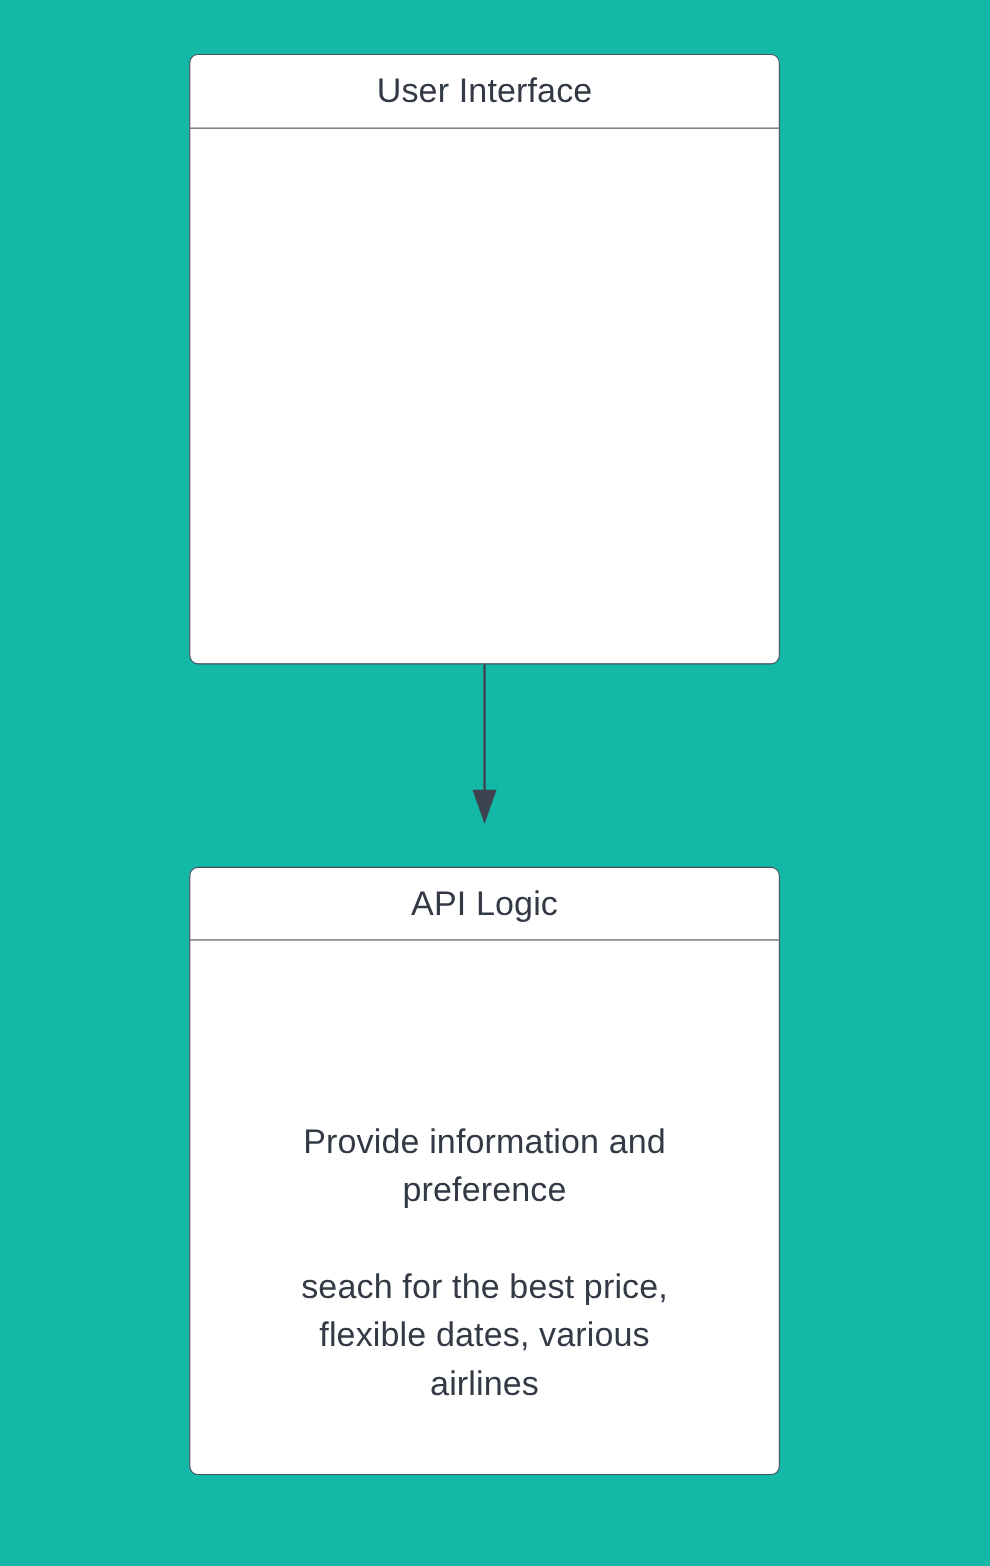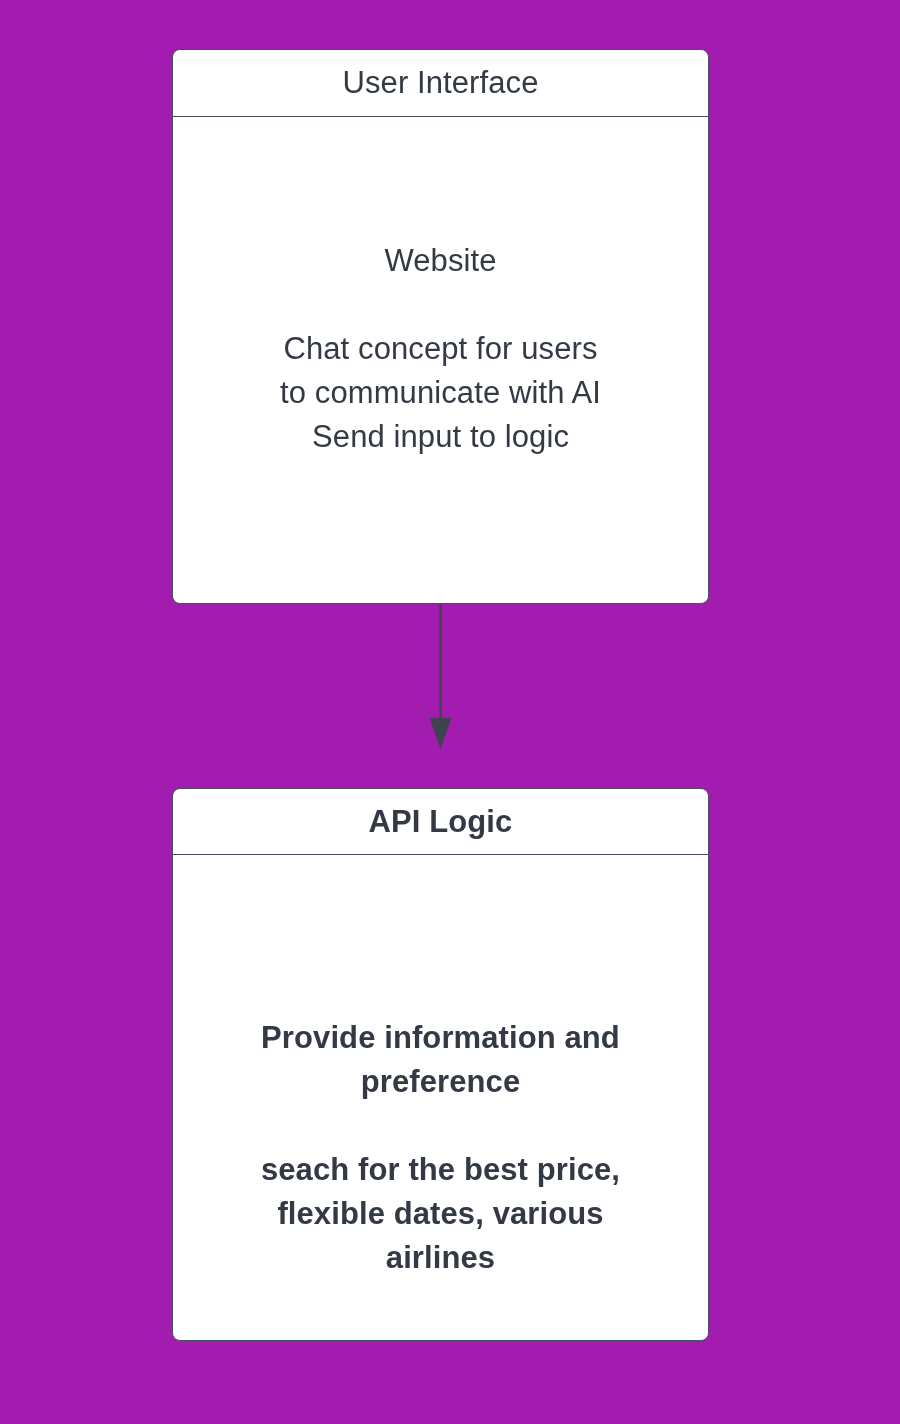--- a/index.html
+++ b/index.html
@@ -7,21 +7,21 @@
     padding: 0;
     background: #ffffff;
   }
   body {
     font-family: "Liberation Sans", sans-serif;
   }
   #canvas {
     position: relative;
     width: 900px;
     height: 1424px;
-    background: #a21caf;
+    background: #14b8a6;
     overflow: hidden;
   }
   .node {
     position: absolute;
     box-sizing: border-box;
     background: #ffffff;
     border: 1.8px solid #46505f;
     border-radius: 8px;
     display: flex;
     flex-direction: column;
@@ -30,21 +30,20 @@
     left: 172px;
     top: 49px;
     width: 537px;
     height: 555px;
   }
   #node-api-logic {
     left: 172px;
     top: 788px;
     width: 537px;
     height: 553px;
-    font-weight: bold;
   }
   .node-header {
     box-sizing: border-box;
     width: 100%;
     flex: 0 0 auto;
     display: flex;
     align-items: center;
     justify-content: center;
     border-bottom: 1.8px solid #46505f;
     color: #333a45;
@@ -90,27 +89,20 @@
 
 <div id="canvas">
 
   <svg id="edge-ui-to-api" viewBox="0 0 900 1424" xmlns="http://www.w3.org/2000/svg">
     <line x1="440.5" y1="604" x2="440.5" y2="722" stroke="#3d4450" stroke-width="2.2"></line>
     <polygon points="429.5,718 451.5,718 440.5,749" fill="#3d4450"></polygon>
   </svg>
 
   <div class="node" id="node-user-interface">
     <div class="node-header">User Interface</div>
-    <div class="node-body">
-      <div class="node-body-inner">Website
-
-Chat concept for users
-to communicate with AI
-Send input to logic</div>
-    </div>
   </div>
 
   <div class="node" id="node-api-logic">
     <div class="node-header">API Logic</div>
     <div class="node-body">
       <div class="node-body-inner">Provide information and
 preference
 
 seach for the best price,
 flexible dates, various

